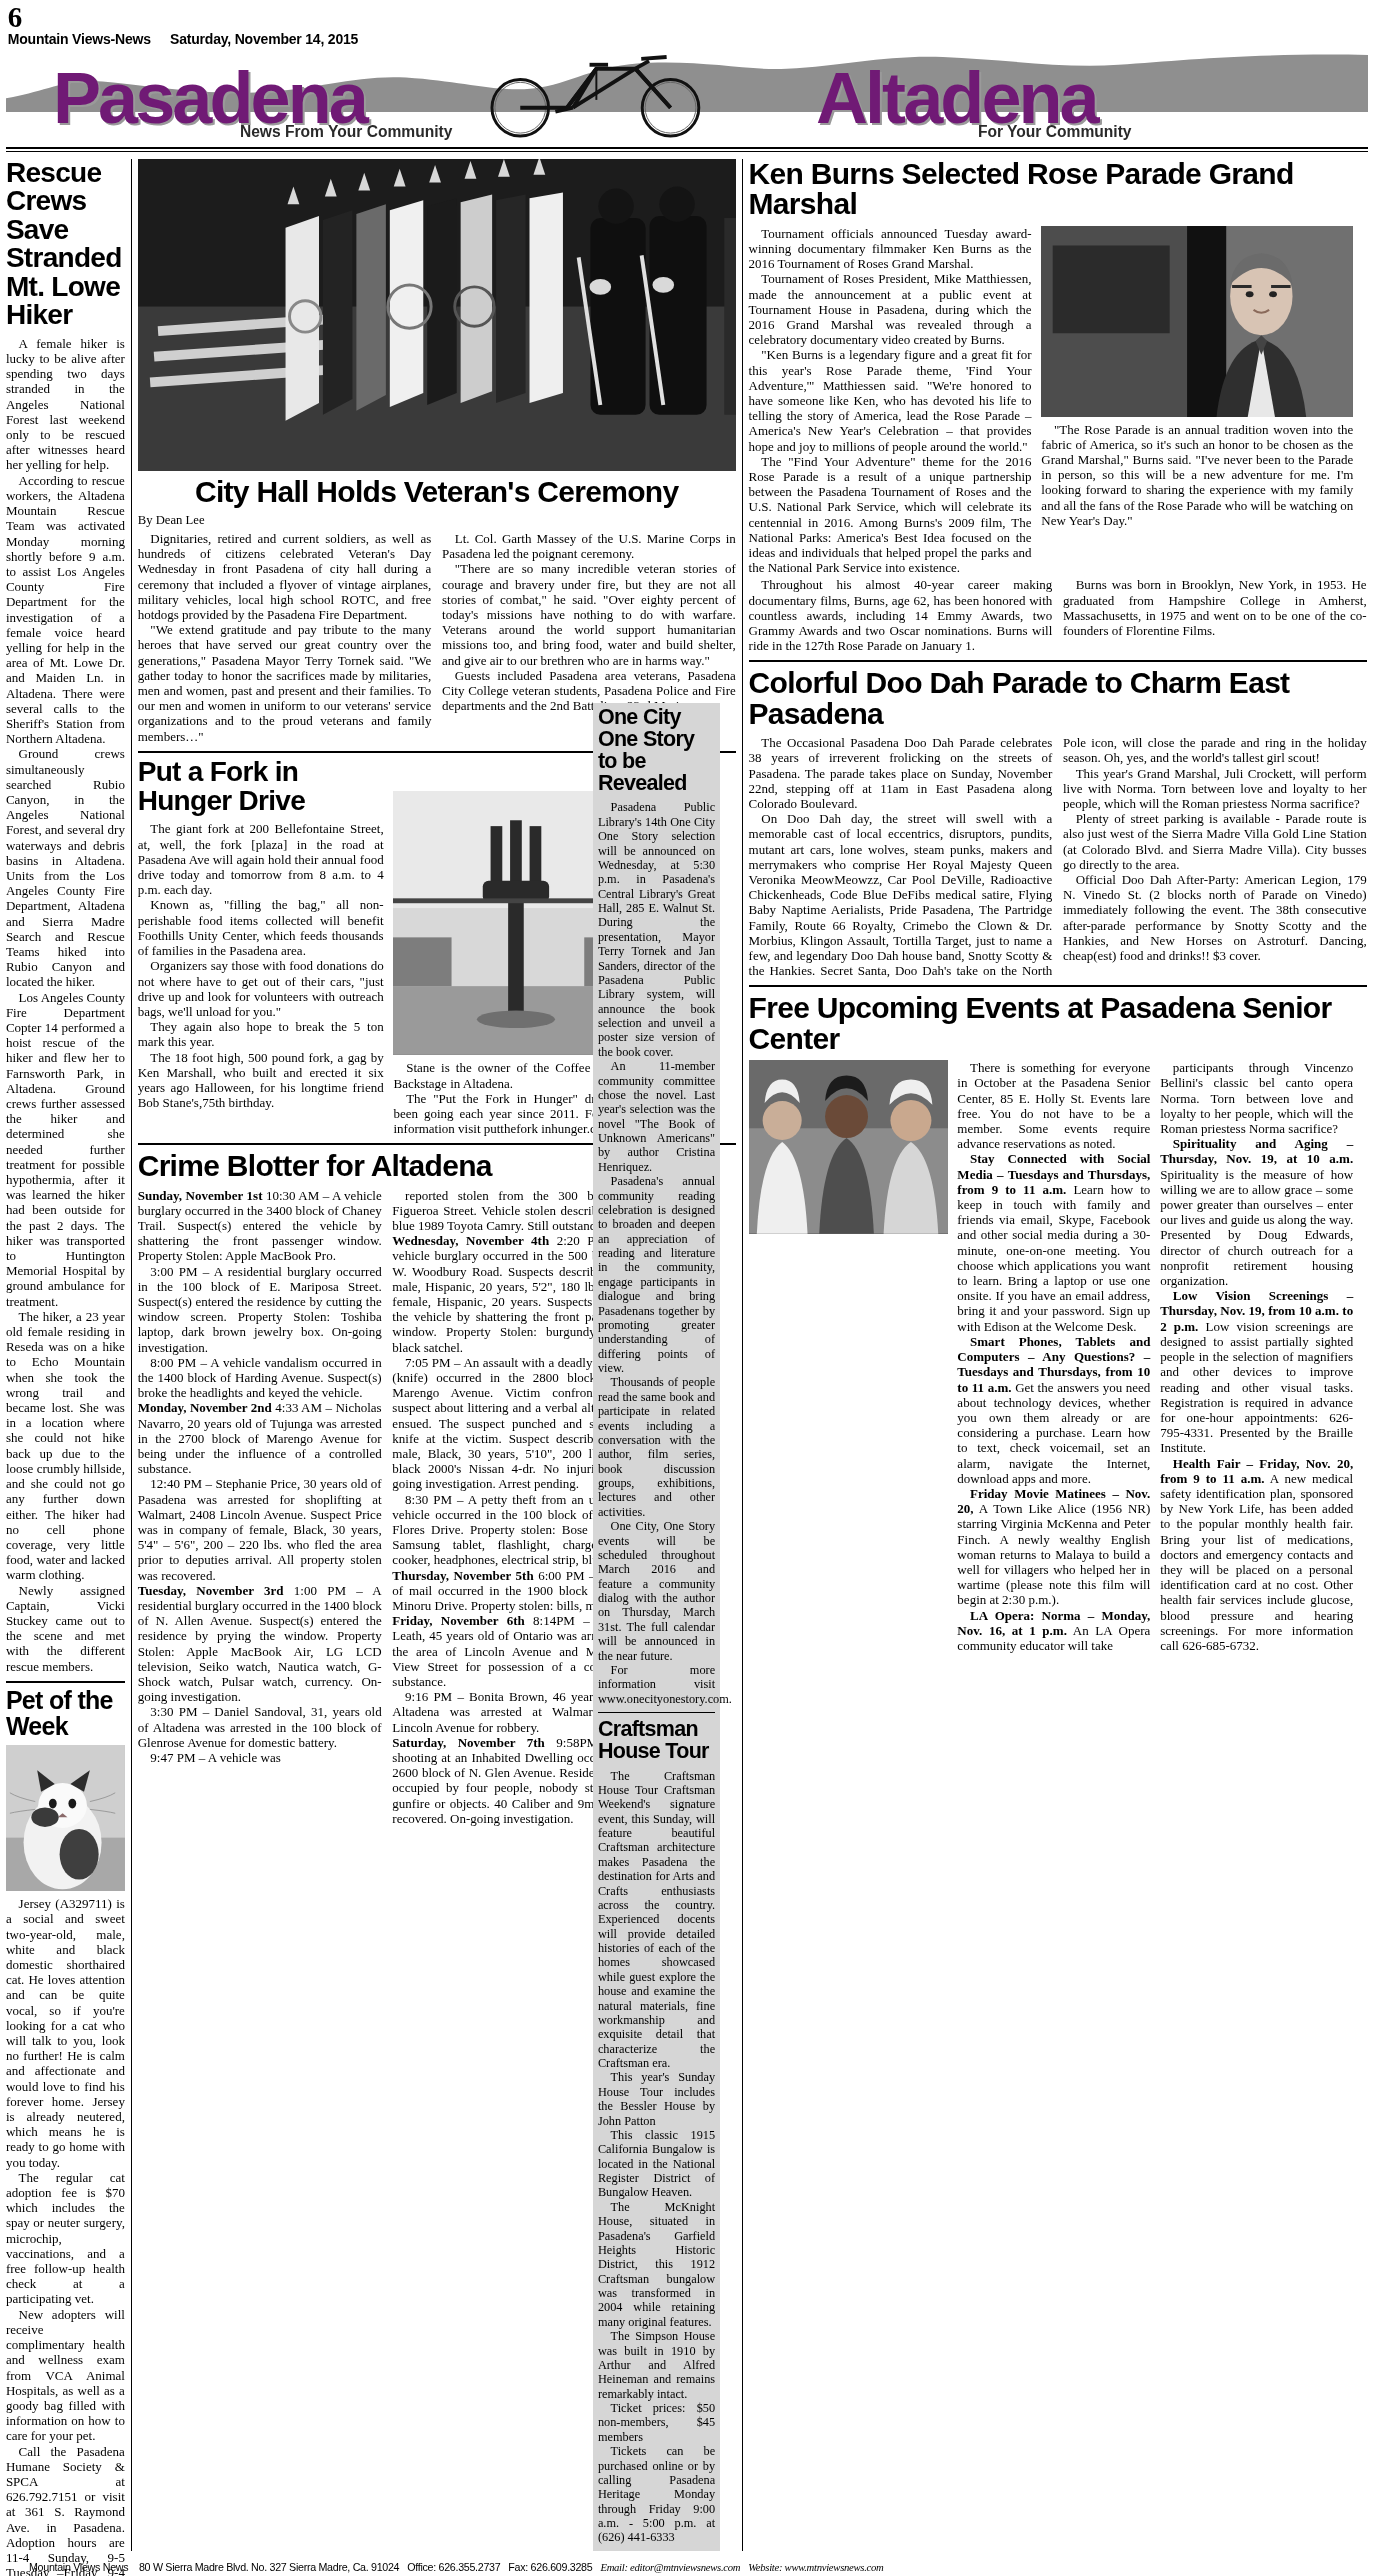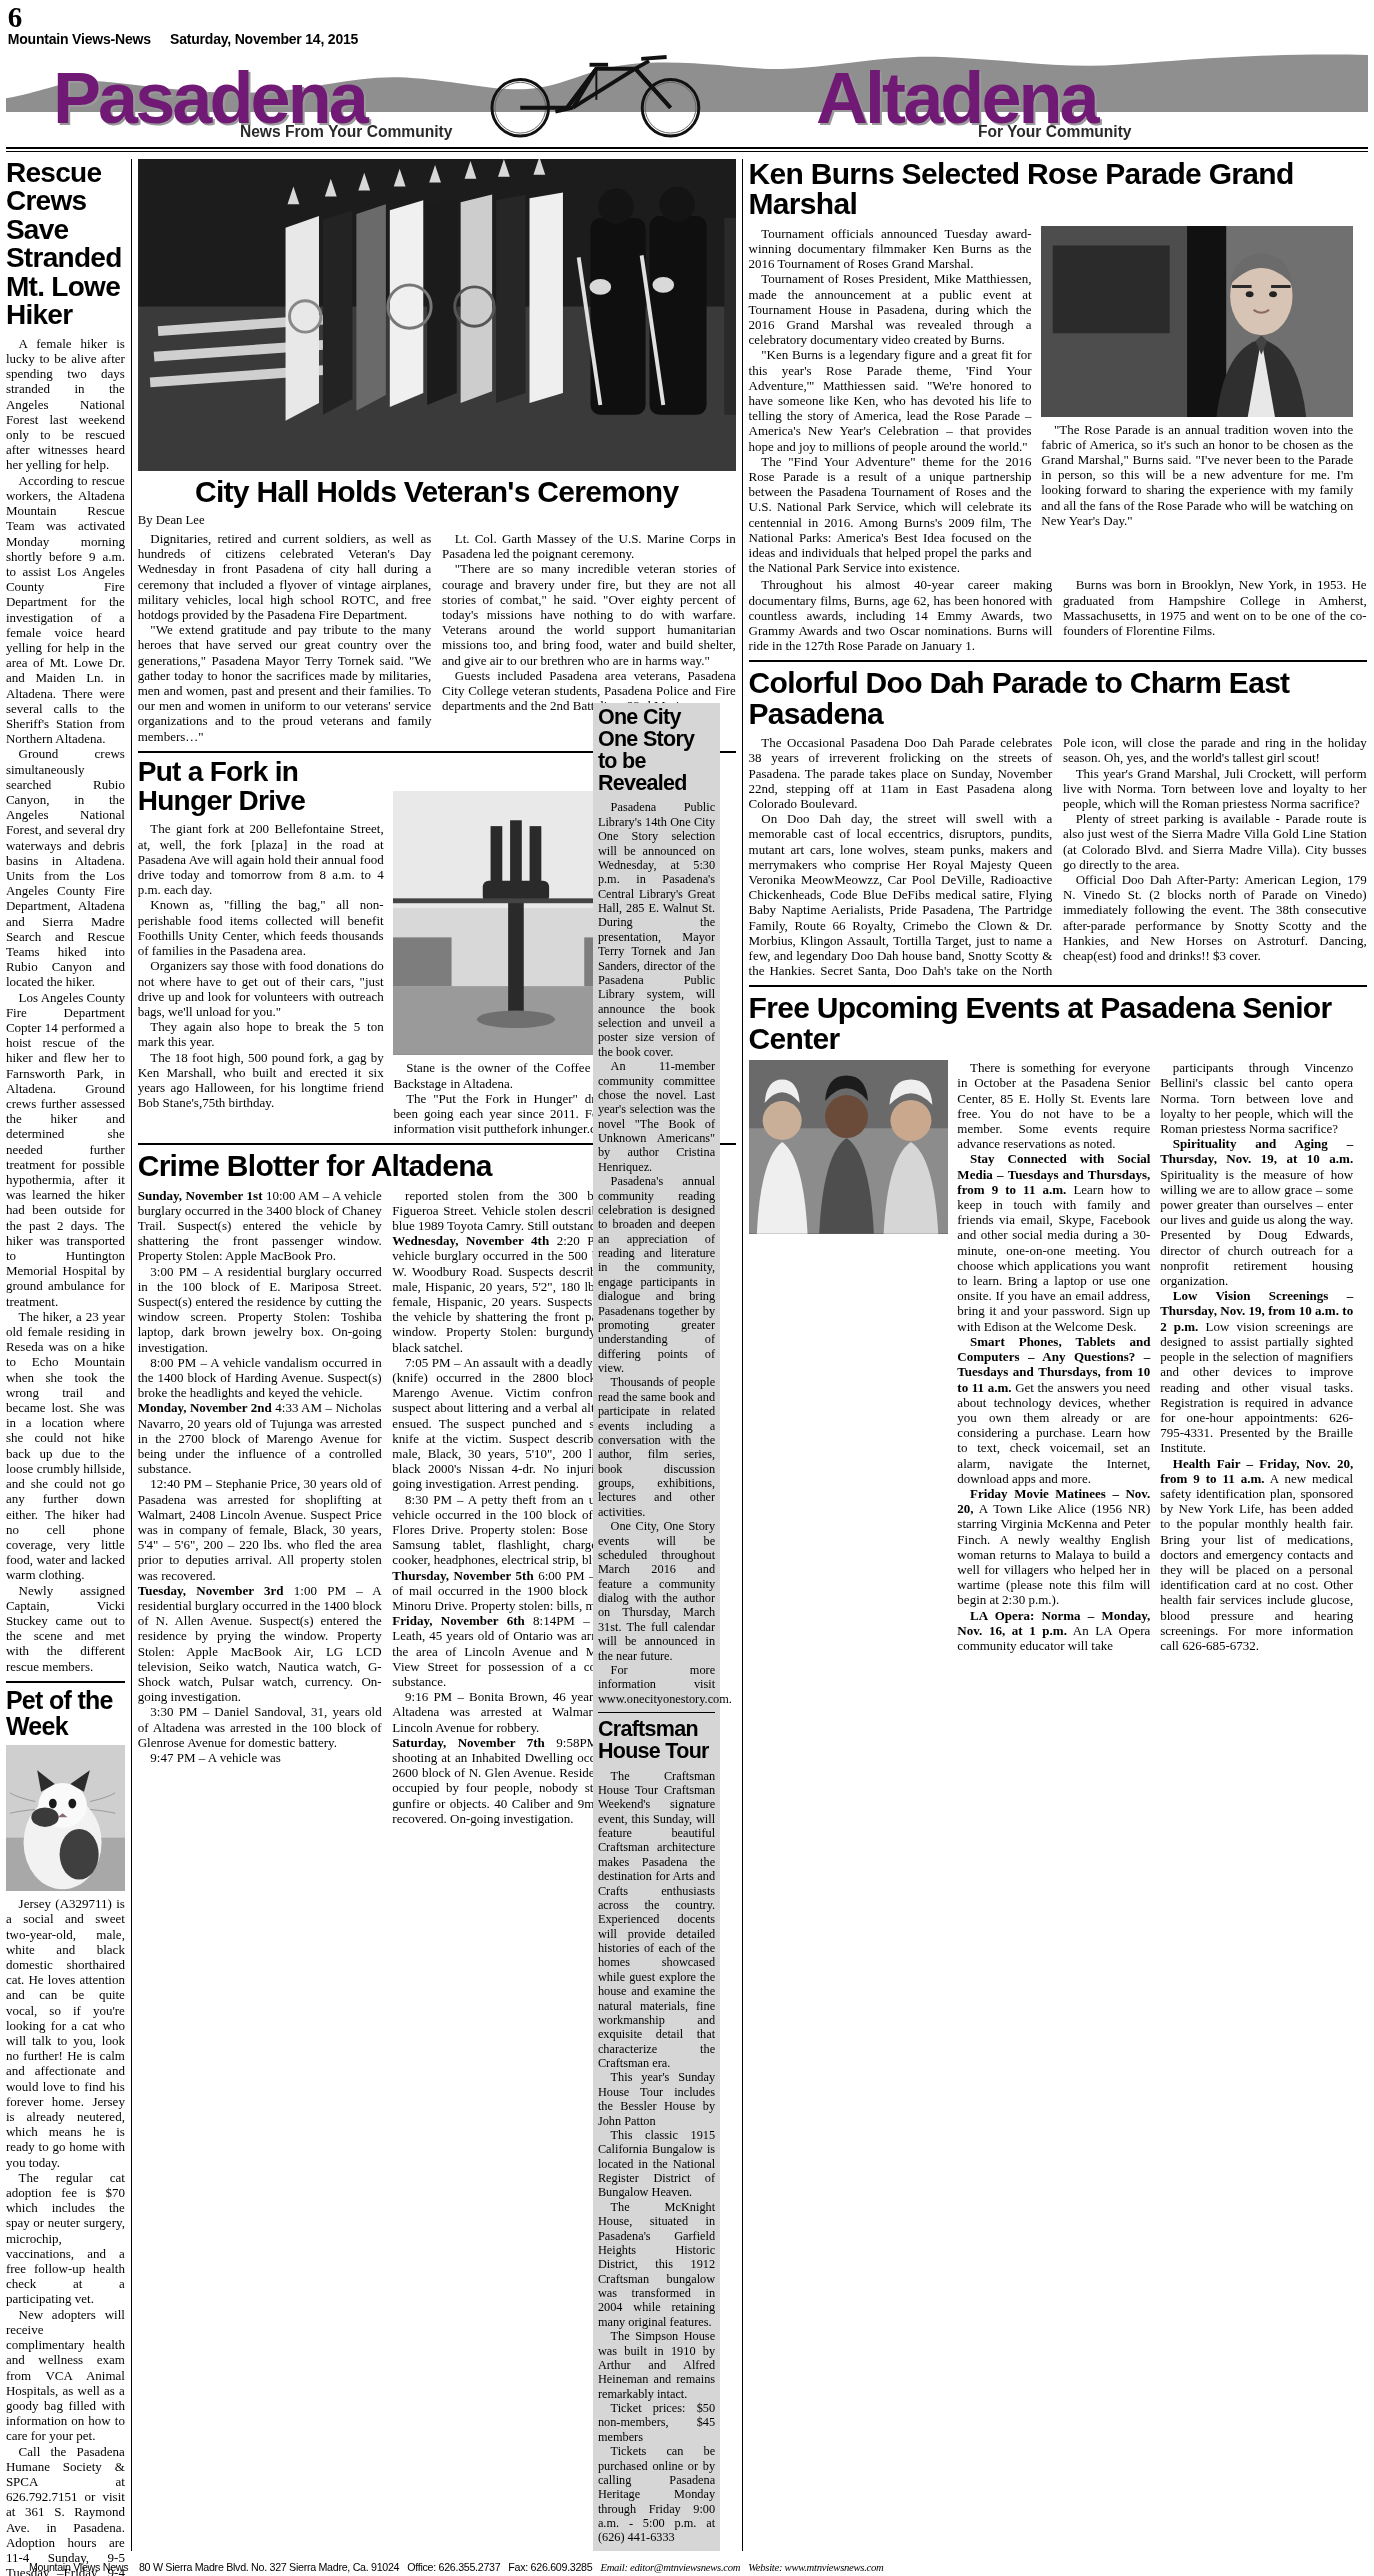--- a/index.html
+++ b/index.html
@@ -270,21 +270,21 @@
       </div>
     </div>
 
     <div class="hrthick"></div>
 
     <h1 class="hl big">Crime Blotter for Altadena</h1>
 
     <div style="display:flex;gap:10.7px">
       <div class="bt" style="width:244px">
         <div id="crime-left">
-            <p style="text-indent: 0px;"><span class="b">Sunday, November 1st </span><span>10:00 AM – A vehicle burglary occurred in the 3400 block of Chaney Trail. Suspect(s) entered the vehicle by shattering the front passenger window. Property Stolen: Apple MacBook Pro.</span></p>
+            <p style="text-indent: 0px;"><span class="b">Sunday, November 1st </span><span>10:30 AM – A vehicle burglary occurred in the 3400 block of Chaney Trail. Suspect(s) entered the vehicle by shattering the front passenger window. Property Stolen: Apple MacBook Pro.</span></p>
             <p><span>3:00 PM – A residential burglary occurred in the 100 block of E. Mariposa Street. Suspect(s) entered the residence by cutting the  window screen. Property Stolen: Toshiba laptop, dark brown jewelry box. On-going investigation.</span></p>
             <p><span>8:00 PM – A vehicle vandalism occurred in the 1400 block of Harding Avenue. Suspect(s) broke the headlights and keyed the vehicle.</span></p>
             <p style="text-indent: 0px;"><span class="b">Monday, November 2nd </span><span>4:33 AM – Nicholas Navarro, 20 years old of Tujunga was arrested in the 2700 block of Marengo Avenue for being under the influence of a controlled substance.</span></p>
             <p><span>12:40 PM – Stephanie Price, 30 years old of Pasadena was arrested for shoplifting at Walmart, 2408 Lincoln Avenue. Suspect Price was in company of female, Black, 30 years, 5'4" – 5'6", 200 – 220 lbs. who fled the area prior to deputies arrival. All property stolen was recovered.</span></p>
             <p style="text-indent: 0px;"><span class="b">Tuesday, November 3rd </span><span>1:00 PM – A residential burglary occurred in the 1400 block of N. Allen Avenue. Suspect(s) entered the residence by prying the window. Property Stolen: Apple MacBook Air, LG LCD television, Seiko watch, Nautica watch, G-Shock watch, Pulsar watch, currency. On-going investigation.</span></p>
             <p><span>3:30 PM – Daniel Sandoval, 31, years old of Altadena was arrested in the 100 block of Glenrose Avenue for domestic battery.</span></p>
             <p><span>9:47 PM – A vehicle was</span></p>
           </div>
       </div>
       <div class="bt" style="width:244px">

